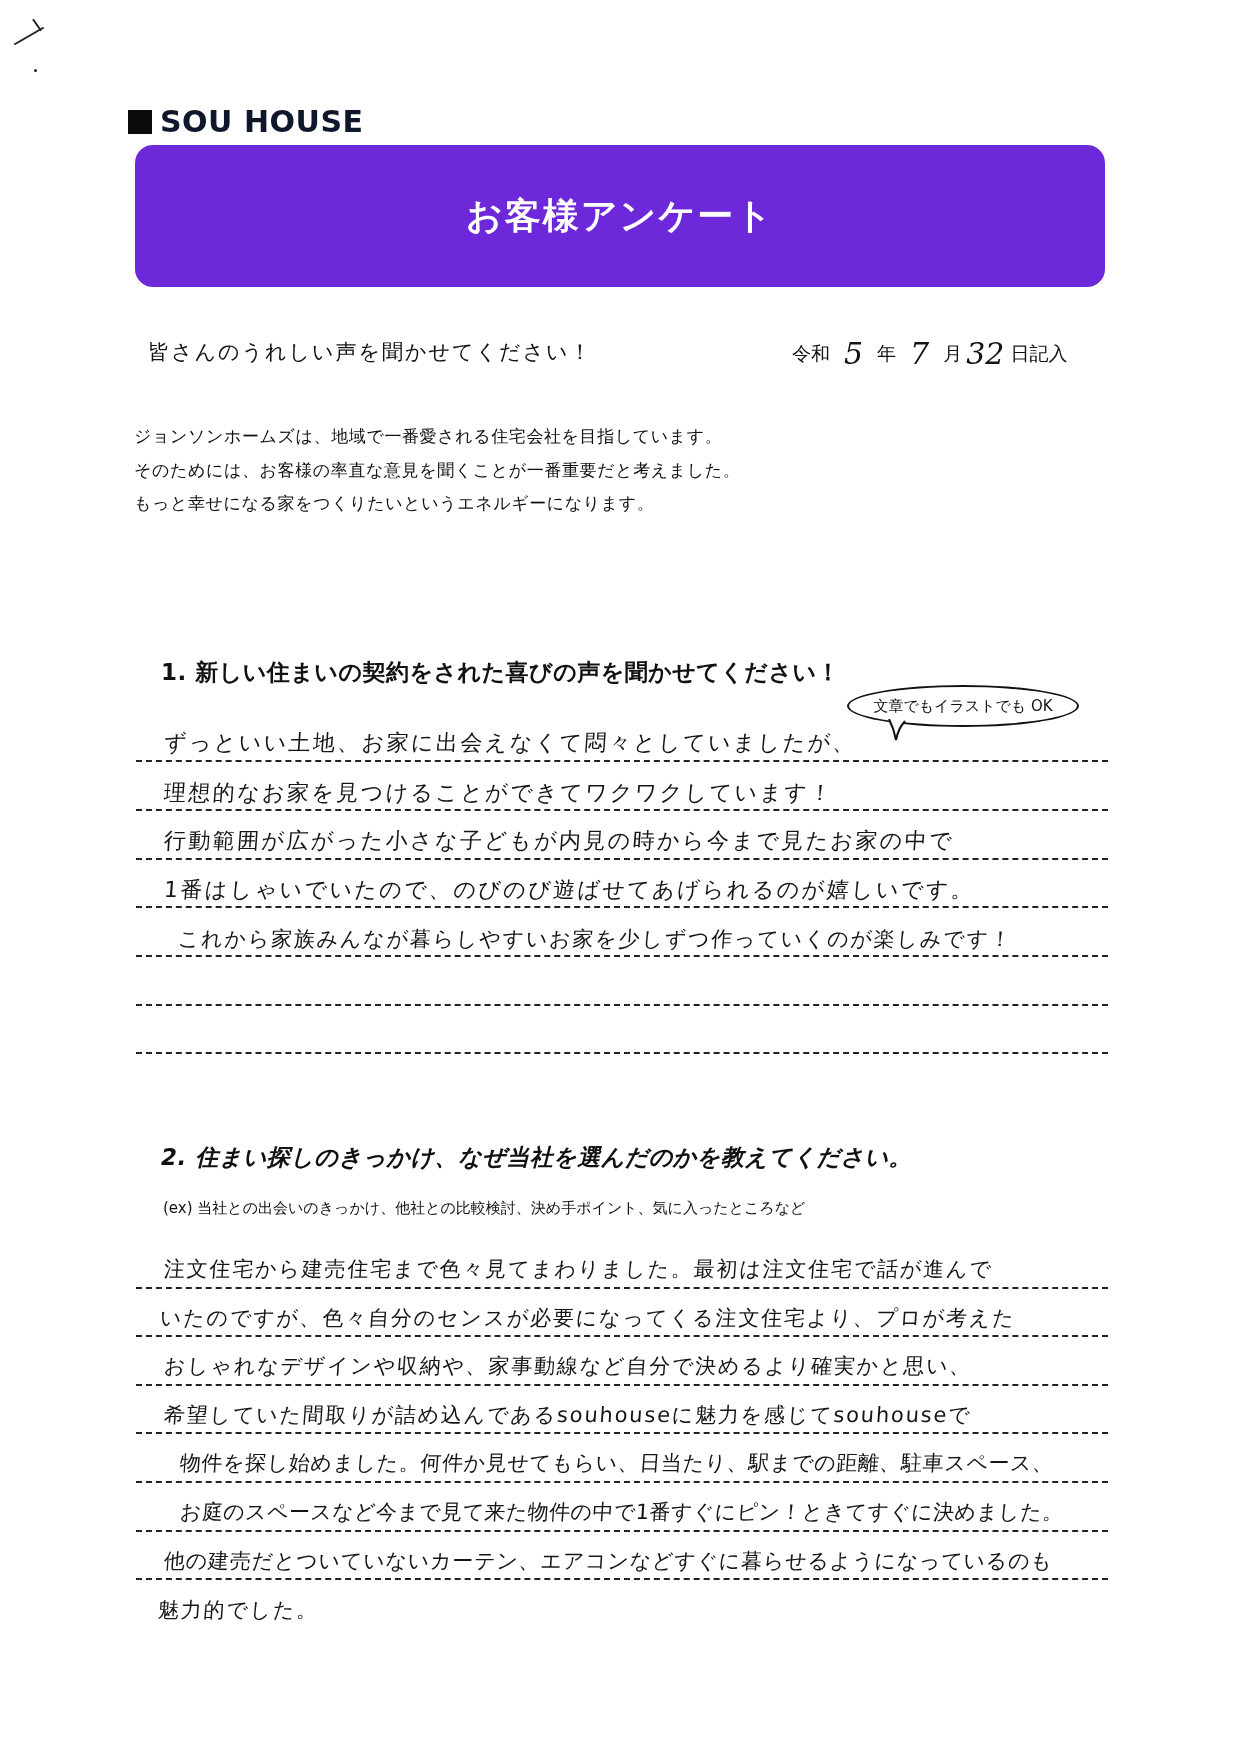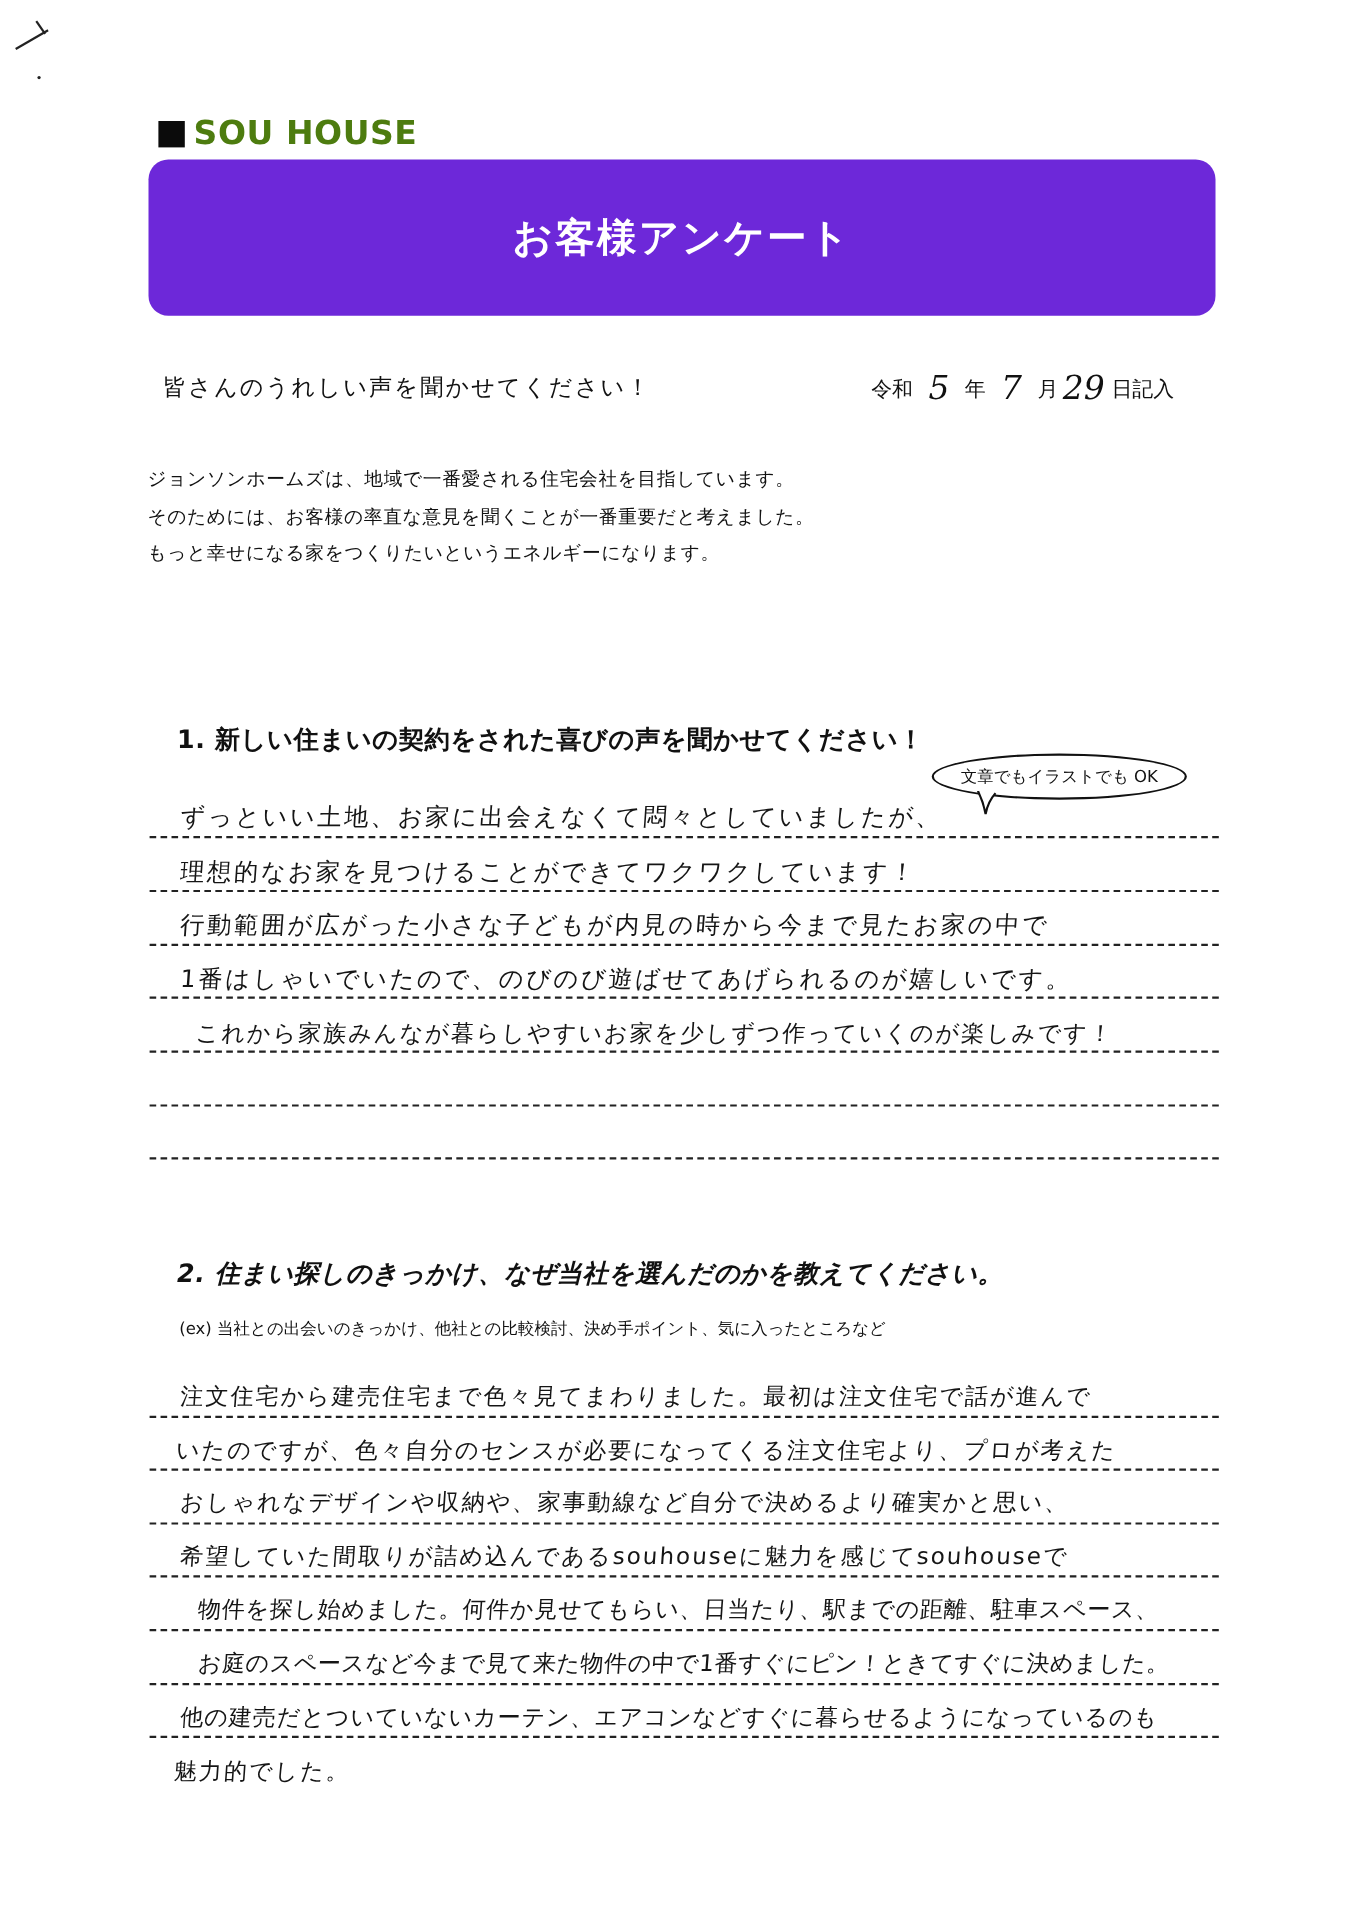--- a/index.html
+++ b/index.html
@@ -2,21 +2,21 @@
 <html><head>
 <meta charset="utf-8">
 <style>
   html, body { margin: 0; padding: 0; background: #ffffff; }
   body {
     width: 1241px; height: 1755px; position: relative; overflow: hidden;
     font-family: "DejaVu Sans", "Liberation Sans", sans-serif; color: #111;
   }
   .abs { position: absolute; }
   .scan-mark { position: absolute; background: #222; }
-  .logo { left: 144px; top: 104px; display: flex; align-items: center; font-family: "DejaVu Sans", sans-serif; font-weight: bold; font-size: 30px; letter-spacing: 0.5px; color: #4d7c0f; }
+  .logo { left: 128px; top: 104px; display: flex; align-items: center; font-family: "DejaVu Sans", sans-serif; font-weight: bold; font-size: 30px; letter-spacing: 0.5px; color: #0f172a; }
   .logo-square { width: 24px; height: 24px; background: #0b0b0b; margin-right: 8px; }
   .title-box {
     left: 135px; top: 145px; width: 970px; height: 142px; background: #6d28d9;
     border-radius: 18px; display: flex; align-items: center; justify-content: center;
   }
   .title-text { color: #fff; font-size: 36px; font-weight: bold; letter-spacing: 2px; font-family: "DejaVu Sans", sans-serif; }
   .lead { left: 148px; top: 338px; font-size: 21px; letter-spacing: 2px; }
   .date { left: 792px; top: 336px; font-size: 19px; display: flex; align-items: center; }
   .date .hw { font-family: "DejaVu Serif", serif; font-style: italic; font-size: 30px; margin: 0 14px; font-weight: normal; }
   .date .hw.tight { margin: 0 6px 0 4px; }
@@ -58,21 +58,21 @@
 </div>
 
 <div class="abs lead">皆さんのうれしい声を聞かせてください！</div>
 
 <div class="abs date">
   <span>令和</span>
   <span class="hw">5</span>
   <span>年</span>
   <span class="hw">7</span>
   <span>月</span>
-  <span class="hw tight">29</span>
+  <span class="hw tight">32</span>
   <span>日記入</span>
 </div>
 
 <div class="abs intro">
   <div>ジョンソンホームズは、地域で一番愛される住宅会社を目指しています。</div>
   <div>そのためには、お客様の率直な意見を聞くことが一番重要だと考えました。</div>
   <div>もっと幸せになる家をつくりたいというエネルギーになります。</div>
 </div>
 
 <div class="abs q-title q1">1. 新しい住まいの契約をされた喜びの声を聞かせてください！</div>

